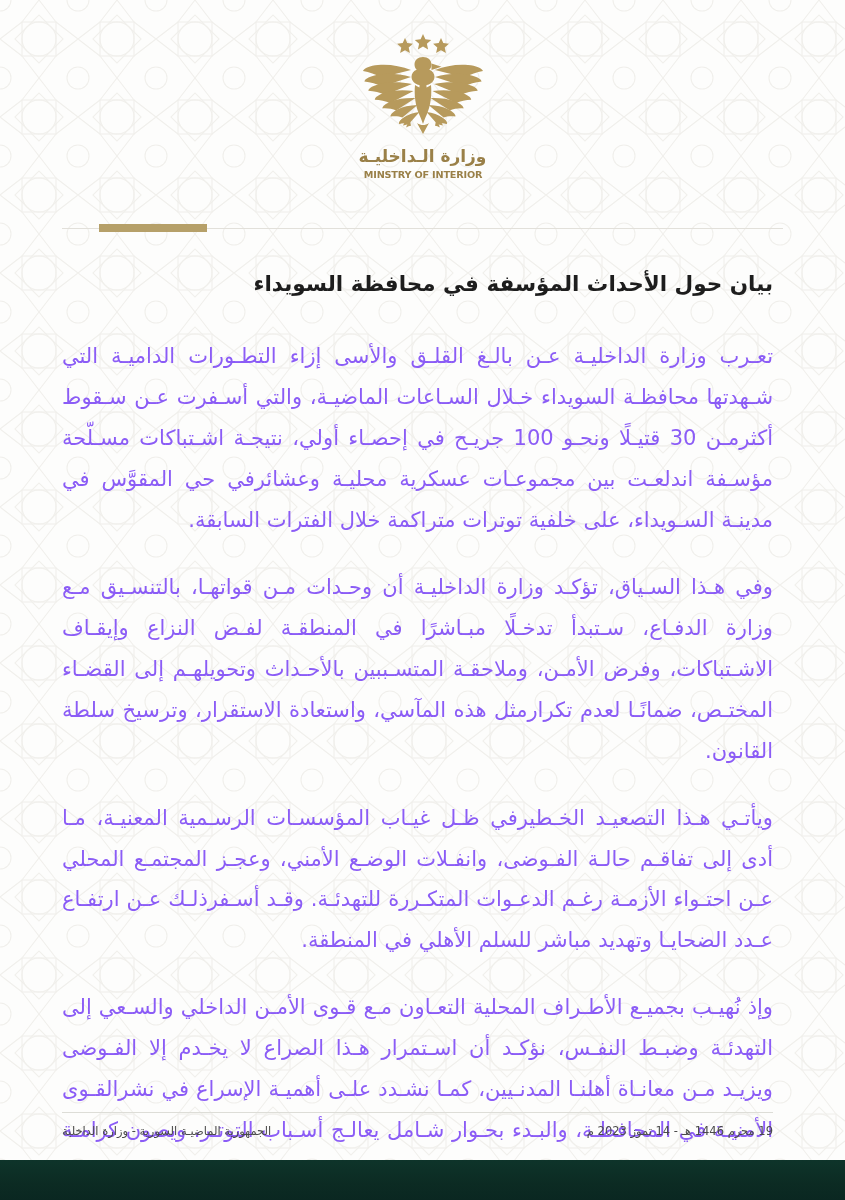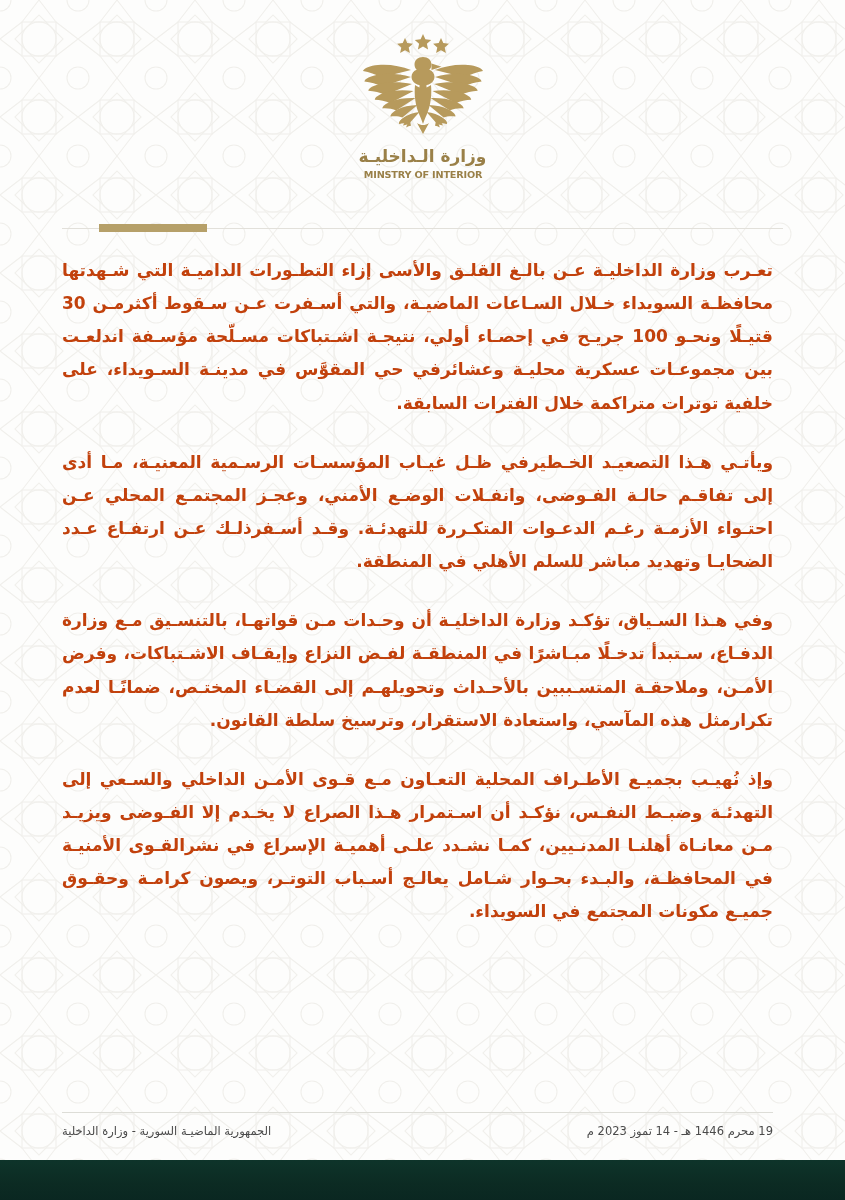--- a/index.html
+++ b/index.html
@@ -104,27 +104,27 @@
 
   
   .body-text {
     margin-top: 22px;
     padding: 0 72px 0 62px;
     direction: rtl;
     text-align: justify;
     text-align-last: right;
   }
   .para {
-    font-size: 17px;
+    font-size: 21px;
     line-height: 1.95;
-    color: #c2410c;
+    color: #8b5cf6;
     margin: 0 0 26px 0;
     text-align: justify;
     text-align-last: right;
-    font-weight: 700;
+    font-weight: 400;
   }
   .para:last-child {
     margin-bottom: 8px;
   }
 
   
   .footer {
     position: absolute;
     left: 0;
     right: 0;
@@ -224,25 +224,26 @@
       </svg>
       <div class="ministry-ar">وزارة الـداخليـة</div>
       <div class="ministry-en">MINSTRY OF INTERIOR</div>
     </div>
 
     <div class="divider-wrap">
       <div class="divider-line"></div>
       <div class="gold-bar"></div>
     </div>
 
+    <h1 class="title">بيان حول الأحداث المؤسفة في محافظة السويداء</h1>
 
     <div class="body-text">
       <p class="para">تعـرب وزارة الداخليـة عـن بالـغ القلـق والأسى إزاء التطـورات الداميـة التي شـهدتها محافظـة السويداء خـلال السـاعات الماضيـة، والتي أسـفرت عـن سـقوط أكثرمـن 30 قتيـلًا ونحـو 100 جريـح في إحصـاء أولي، نتيجـة اشـتباكات مسـلّحة مؤسـفة اندلعـت بين مجموعـات عسكرية محليـة وعشائرفي حي المقوَّس في مدينـة السـويداء، على خلفية توترات متراكمة خلال الفترات السابقة.</p>
+      <p class="para">وفي هـذا السـياق، تؤكـد وزارة الداخليـة أن وحـدات مـن قواتهـا، بالتنسـيق مـع وزارة الدفـاع، سـتبدأ تدخـلًا مبـاشرًا في المنطقـة لفـض النزاع وإيقـاف الاشـتباكات، وفرض الأمـن، وملاحقـة المتسـببين بالأحـداث وتحويلهـم إلى القضـاء المختـص، ضمانًـا لعدم تكرارمثل هذه المآسي، واستعادة الاستقرار، وترسيخ سلطة القانون.</p>
       <p class="para">ويأتـي هـذا التصعيـد الخـطيرفي ظـل غيـاب المؤسسـات الرسـمية المعنيـة، مـا أدى إلى تفاقـم حالـة الفـوضى، وانفـلات الوضـع الأمني، وعجـز المجتمـع المحلي عـن احتـواء الأزمـة رغـم الدعـوات المتكـررة للتهدئـة. وقـد أسـفرذلـك عـن ارتفـاع عـدد الضحايـا وتهديد مباشر للسلم الأهلي في المنطقة.</p>
-      <p class="para">وفي هـذا السـياق، تؤكـد وزارة الداخليـة أن وحـدات مـن قواتهـا، بالتنسـيق مـع وزارة الدفـاع، سـتبدأ تدخـلًا مبـاشرًا في المنطقـة لفـض النزاع وإيقـاف الاشـتباكات، وفرض الأمـن، وملاحقـة المتسـببين بالأحـداث وتحويلهـم إلى القضـاء المختـص، ضمانًـا لعدم تكرارمثل هذه المآسي، واستعادة الاستقرار، وترسيخ سلطة القانون.</p>
       <p class="para">وإذ نُهيـب بجميـع الأطـراف المحلية التعـاون مـع قـوى الأمـن الداخلي والسـعي إلى التهدئـة وضبـط النفـس، نؤكـد أن اسـتمرار هـذا الصراع لا يخـدم إلا الفـوضى ويزيـد مـن معانـاة أهلنـا المدنـيين، كمـا نشـدد علـى أهميـة الإسراع في نشرالقـوى الأمنيـة في المحافظـة، والبـدء بحـوار شـامل يعالـج أسـباب التوتـر، ويصون كرامـة وحقـوق جميـع مكونات المجتمع في السويداء.</p>
     </div>
 
   </div>
 
   <div class="footer">
     <div class="footer-line"></div>
     <div class="footer-row">
       <div class="footer-text footer-date">19 محرم 1446 هـ  -  14 تموز 2023 م</div>
       <div class="footer-text">الجمهورية الماضيـة السورية - وزارة الداخلية</div>

